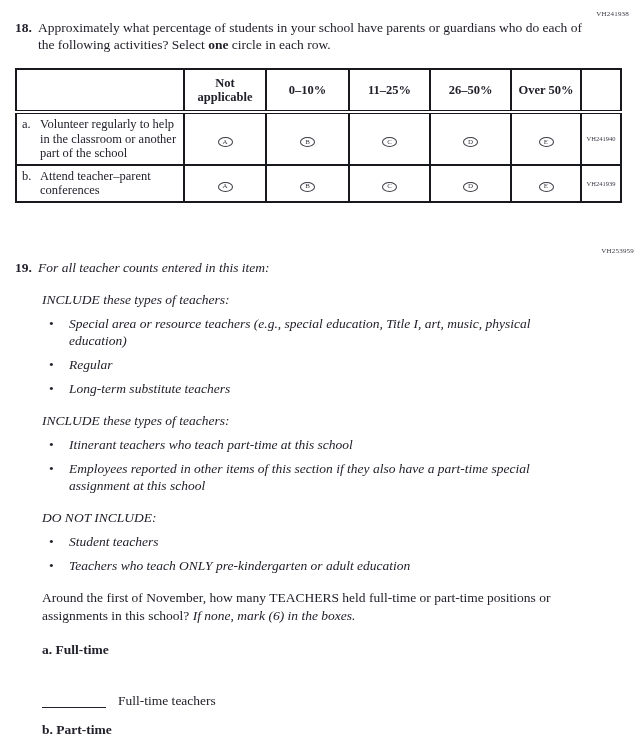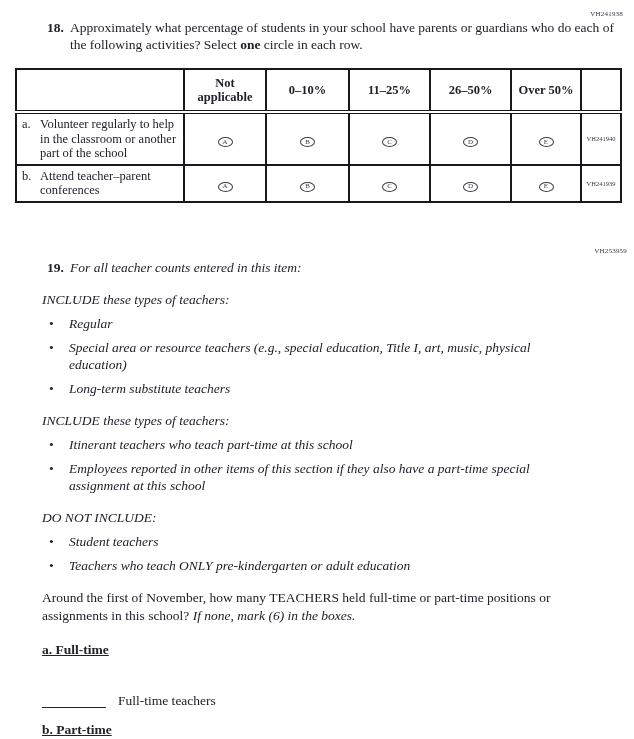--- a/index.html
+++ b/index.html
@@ -12,26 +12,26 @@
     color: #21212b;
     font-family: "Liberation Serif", "DejaVu Serif", serif;
     overflow: hidden;
   }
   .vcode {
     font-size: 7px;
     color: #3a3a46;
     letter-spacing: .2px;
     text-align: right;
   }
-  .code-q18 { position: absolute; top: 10px; right: 11px; }
-  .code-q19 { margin: 44px 7px 0 0; }
+  .code-q18 { position: absolute; top: 10px; right: 5px; }
+  .code-q19 { margin: 44px 0 0 0; }
 
   
   .qrow { display: flex; margin: 19px 14px 0 15px; }
-  .qnum { font-weight: bold; width: 23px; flex: none; font-size: 13.5px; line-height: 17px; margin-left: 32px; }
+  .qnum { font-weight: bold; width: 23px; flex: none; font-size: 13.5px; line-height: 17px; }
   .qtext { font-size: 13.5px; line-height: 17px; width: 552px; }
   .qtext b { font-weight: bold; }
 
   
   table.q18-table {
     border-collapse: collapse;
     margin: 15px 12px 0 15px;
     table-layout: fixed;
     width: 605px;
     border-radius: 15px;
@@ -85,21 +85,20 @@
   .bullet-text { flex: 1; }
   .oct-para {
     font-size: 13.5px; line-height: 18px;
     margin-top: 15px;
     width: 520px;
   }
   .field-label {
     font-weight: bold;
     font-size: 13.5px;
     margin-top: 17px;
-    text-decoration: underline;
   }
   .field-row { display: flex; align-items: flex-end; margin-top: 35px; }
   .writein {
     width: 64px; height: 13px; flex: none;
     border-bottom: 1.5px solid #21212b;
     cursor: text;
   }
   .field-caption { margin-left: 12px; font-size: 13.5px; line-height: 15px; }
 </style>
 </head>
@@ -172,25 +171,25 @@
   <div class="qrow" style="margin-top:4px">
     <span class="qnum">19.</span>
     <span class="qtext ital">For all teacher counts entered in this item:</span>
   </div>
 
   <div class="q19-body">
 
     <div class="q19-head">INCLUDE these types of teachers:</div>
     <div class="bullet-item">
       <span class="bullet-dot"></span>
+      <span class="bullet-text" style="width:470px;flex:none">Special area or resource teachers (e.g., special education, Title I, art, music, physical education)</span>
+    </div>
+    <div class="bullet-item">
+      <span class="bullet-dot"></span>
       <span class="bullet-text">Regular</span>
-    </div>
-    <div class="bullet-item">
-      <span class="bullet-dot"></span>
-      <span class="bullet-text" style="width:470px;flex:none">Special area or resource teachers (e.g., special education, Title I, art, music, physical education)</span>
     </div>
     <div class="bullet-item">
       <span class="bullet-dot"></span>
       <span class="bullet-text">Long-term substitute teachers</span>
     </div>
 
     <div class="q19-head">INCLUDE these types of teachers:</div>
     <div class="bullet-item">
       <span class="bullet-dot"></span>
       <span class="bullet-text">Itinerant teachers who teach part-time at this school</span>

